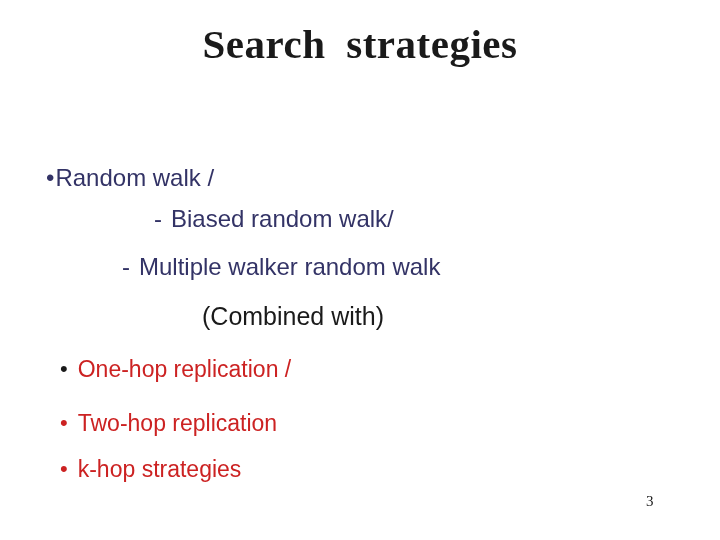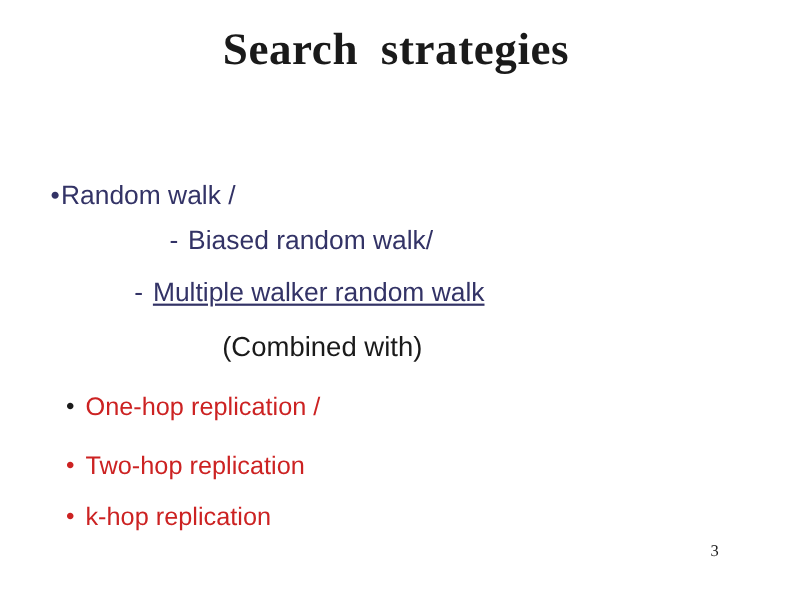--- a/index.html
+++ b/index.html
@@ -38,21 +38,21 @@
   .navy { color: #333366; }
   .red  { color: #cc2222; }
   .blk  { color: #1a1a1a; }
   .marker { display: inline-block; }
   .m-tight { margin-right: 1px; }
   .m-dash  { margin-right: 9px; }
   .m-dot   { margin-right: 10px; font-size: 22px; vertical-align: 1px; }
   .l1 { left: 46px;  top: 104px; }
   .l2 { left: 46px;  top: 153px; margin-top: 12px; }
   .l3 { left: 122px; top: 206px; margin-left: 32px; }
-  .l4 { left: 122px; top: 254px; text-decoration: underline; }
+  .l4 { left: 122px; top: 254px; }
   .l5 { left: 202px; top: 303px; font-size: 25px; }
   .l6 { left: 60px;  top: 357px; font-size: 23px; }
   .l7 { left: 60px;  top: 411px; font-size: 23px; }
   .l8 { left: 60px;  top: 457px; font-size: 23px; }
   .page-number {
     position: absolute;
     left: 646px;
     top: 493px;
     font-family: "Liberation Serif", "DejaVu Serif", serif;
     font-size: 15px;
@@ -85,18 +85,18 @@
 
   <div class="line l6 red">
     <span class="marker m-dot blk">•</span><span>One-hop replication /</span>
   </div>
 
   <div class="line l7 red">
     <span class="marker m-dot red">•</span><span>Two-hop replication</span>
   </div>
 
   <div class="line l8 red">
-    <span class="marker m-dot red">•</span><span>k-hop replication</span>
+    <span class="marker m-dot red">•</span><span>k-hop strategies</span>
   </div>
 
   <div class="page-number">3</div>
 
 </div>
 
 </body></html>

